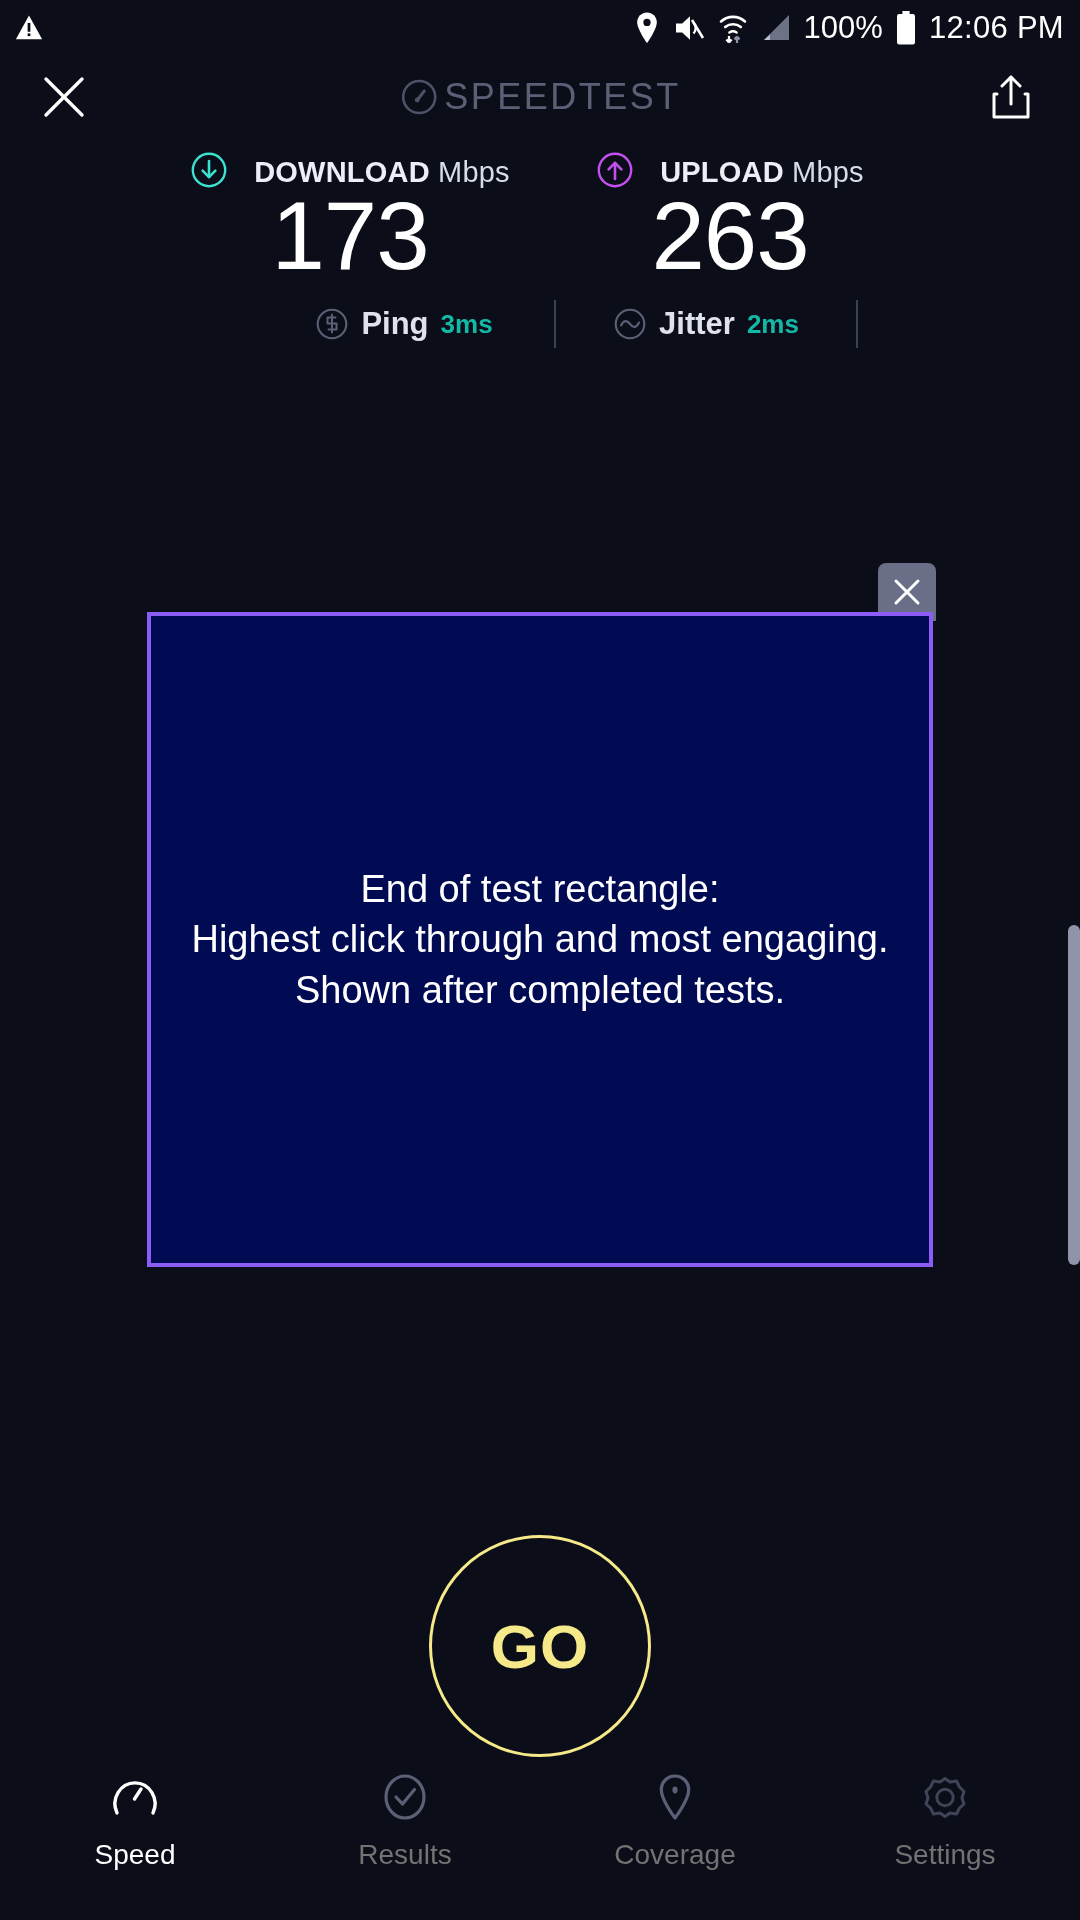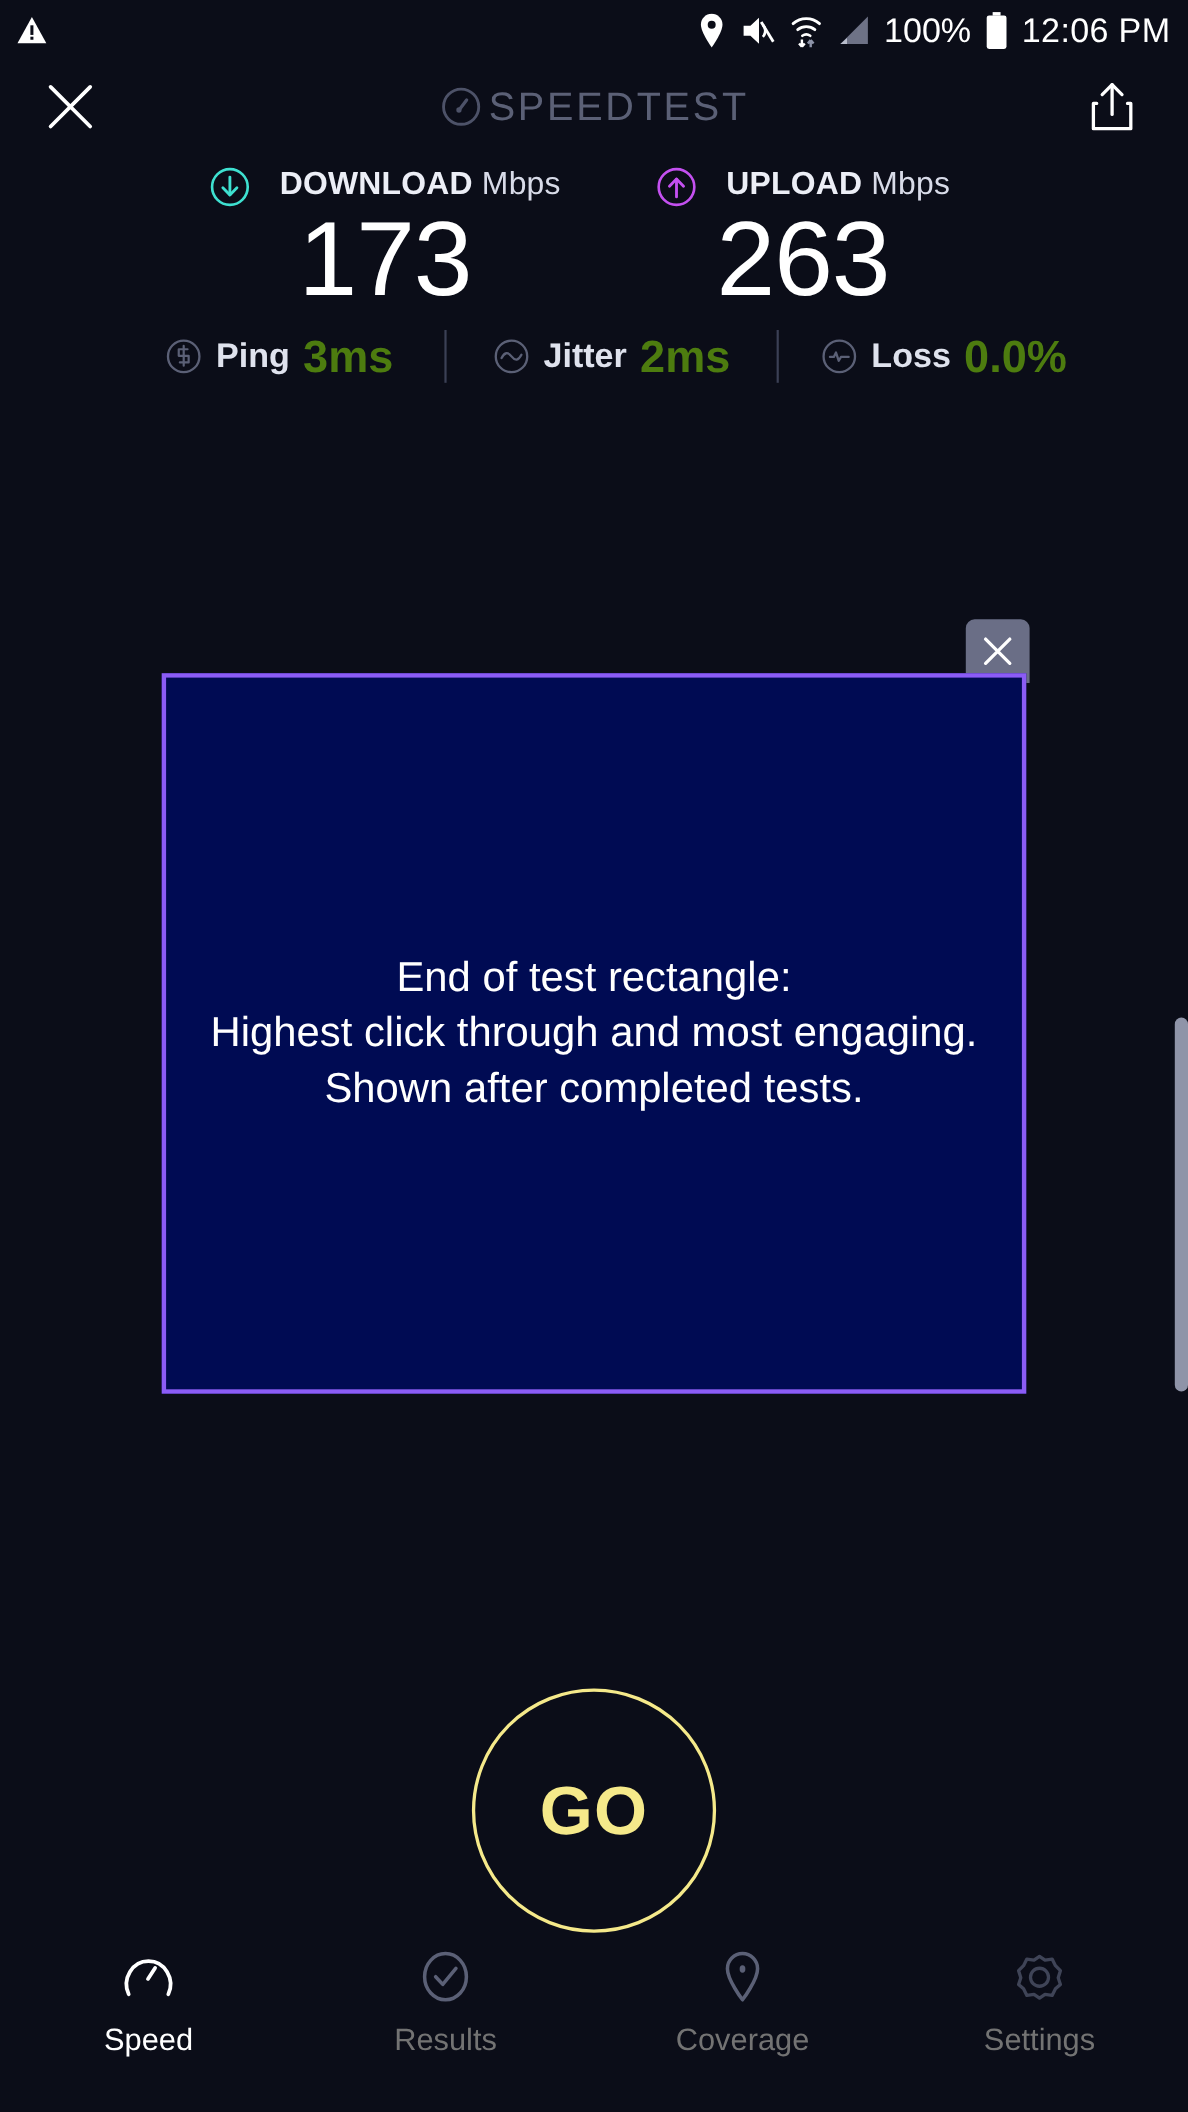--- a/index.html
+++ b/index.html
@@ -58,42 +58,42 @@
     cursor:pointer;
   }
 
   
   .results { position:absolute; top:138px; left:0; width:1080px; }
   .dl-ul-row {
     display:flex; justify-content:center; align-items:flex-start;
     gap:0px; padding-top:13px;
   }
   .metric-col { width:380px; display:flex; flex-direction:column; align-items:center; }
-  .metric-head { display:flex; align-items:flex-start; gap:26px; }
+  .metric-head { display:flex; align-items:flex-end; gap:26px; }
   .metric-label {
     font-size:29px; color:#eceef6; font-weight:600; letter-spacing:0.2px;
     white-space:nowrap;
   }
   .metric-label .unit { font-weight:400; color:#d8dbe8; }
   .metric-value {
     font-size:96px; font-weight:300; color:#ffffff;
     line-height:1.02; letter-spacing:-1px; margin-top:-2px;
   }
 
   
   .pjl-row {
     position:absolute; top:300px; left:0; width:1080px;
     display:flex; align-items:center; justify-content:center;margin-left:16px;
   }
   .pjl-item {
     display:flex; align-items:center; gap:12px;
     width:300px; justify-content:center;
   }
   .pjl-name { font-size:31px; color:#dfe2ed; font-weight:600; }
-  .pjl-val  { font-size:41px; color:#4d7c0f; font-weight:600; }
+  .pjl-val  { font-size:26px; color:#14b8a6; font-weight:600; }
   .pjl-sep {
     width:2px; height:48px; background:#3b4055;
   }
 
   
   .ad-wrap { position:absolute; left:0; top:0; width:1080px; height:1920px; pointer-events:none; }
   .ad-close {
     position:absolute; left:878px; top:563px;
     width:58px; height:58px;
     background:#6a6e86;
@@ -287,30 +287,20 @@
           <circle cx="17" cy="17" r="14.3" fill="none" stroke="#5b6076" stroke-width="2.1"></circle>
           <path d="M8 18.5 Q12 10.5 17 17 Q22 23.5 26 15.5" stroke="#5b6076" stroke-width="2.1" fill="none" stroke-linecap="round"></path>
         </svg>
       </span>
       <span class="pjl-name">Jitter</span>
       <span class="pjl-val">2ms</span>
     </div>
 
     <div class="pjl-sep"></div>
 
-    <div class="pjl-item">
-      <span>
-        <svg class="icon-svg" width="34" height="34" viewBox="0 0 34 34">
-          <circle cx="17" cy="17" r="14.3" fill="none" stroke="#5b6076" stroke-width="2.1"></circle>
-          <path d="M8.5 17.5 L12 17.5 L14 13.5 L16.5 21 L18.5 17.5 L25.5 17.5" stroke="#5b6076" stroke-width="2.1" fill="none" stroke-linecap="round" stroke-linejoin="round"></path>
-        </svg>
-      </span>
-      <span class="pjl-name">Loss</span>
-      <span class="pjl-val">0.0%</span>
-    </div>
   </div>
 
   <div class="ad-wrap">
     <div class="ad-close">
       <svg class="icon-svg" width="32" height="32" viewBox="0 0 32 32">
         <path d="M5 5 L27 27 M27 5 L5 27" stroke="#ffffff" stroke-width="3" stroke-linecap="round"></path>
       </svg>
     </div>
     <div class="ad-box">
       <div class="ad-text">

